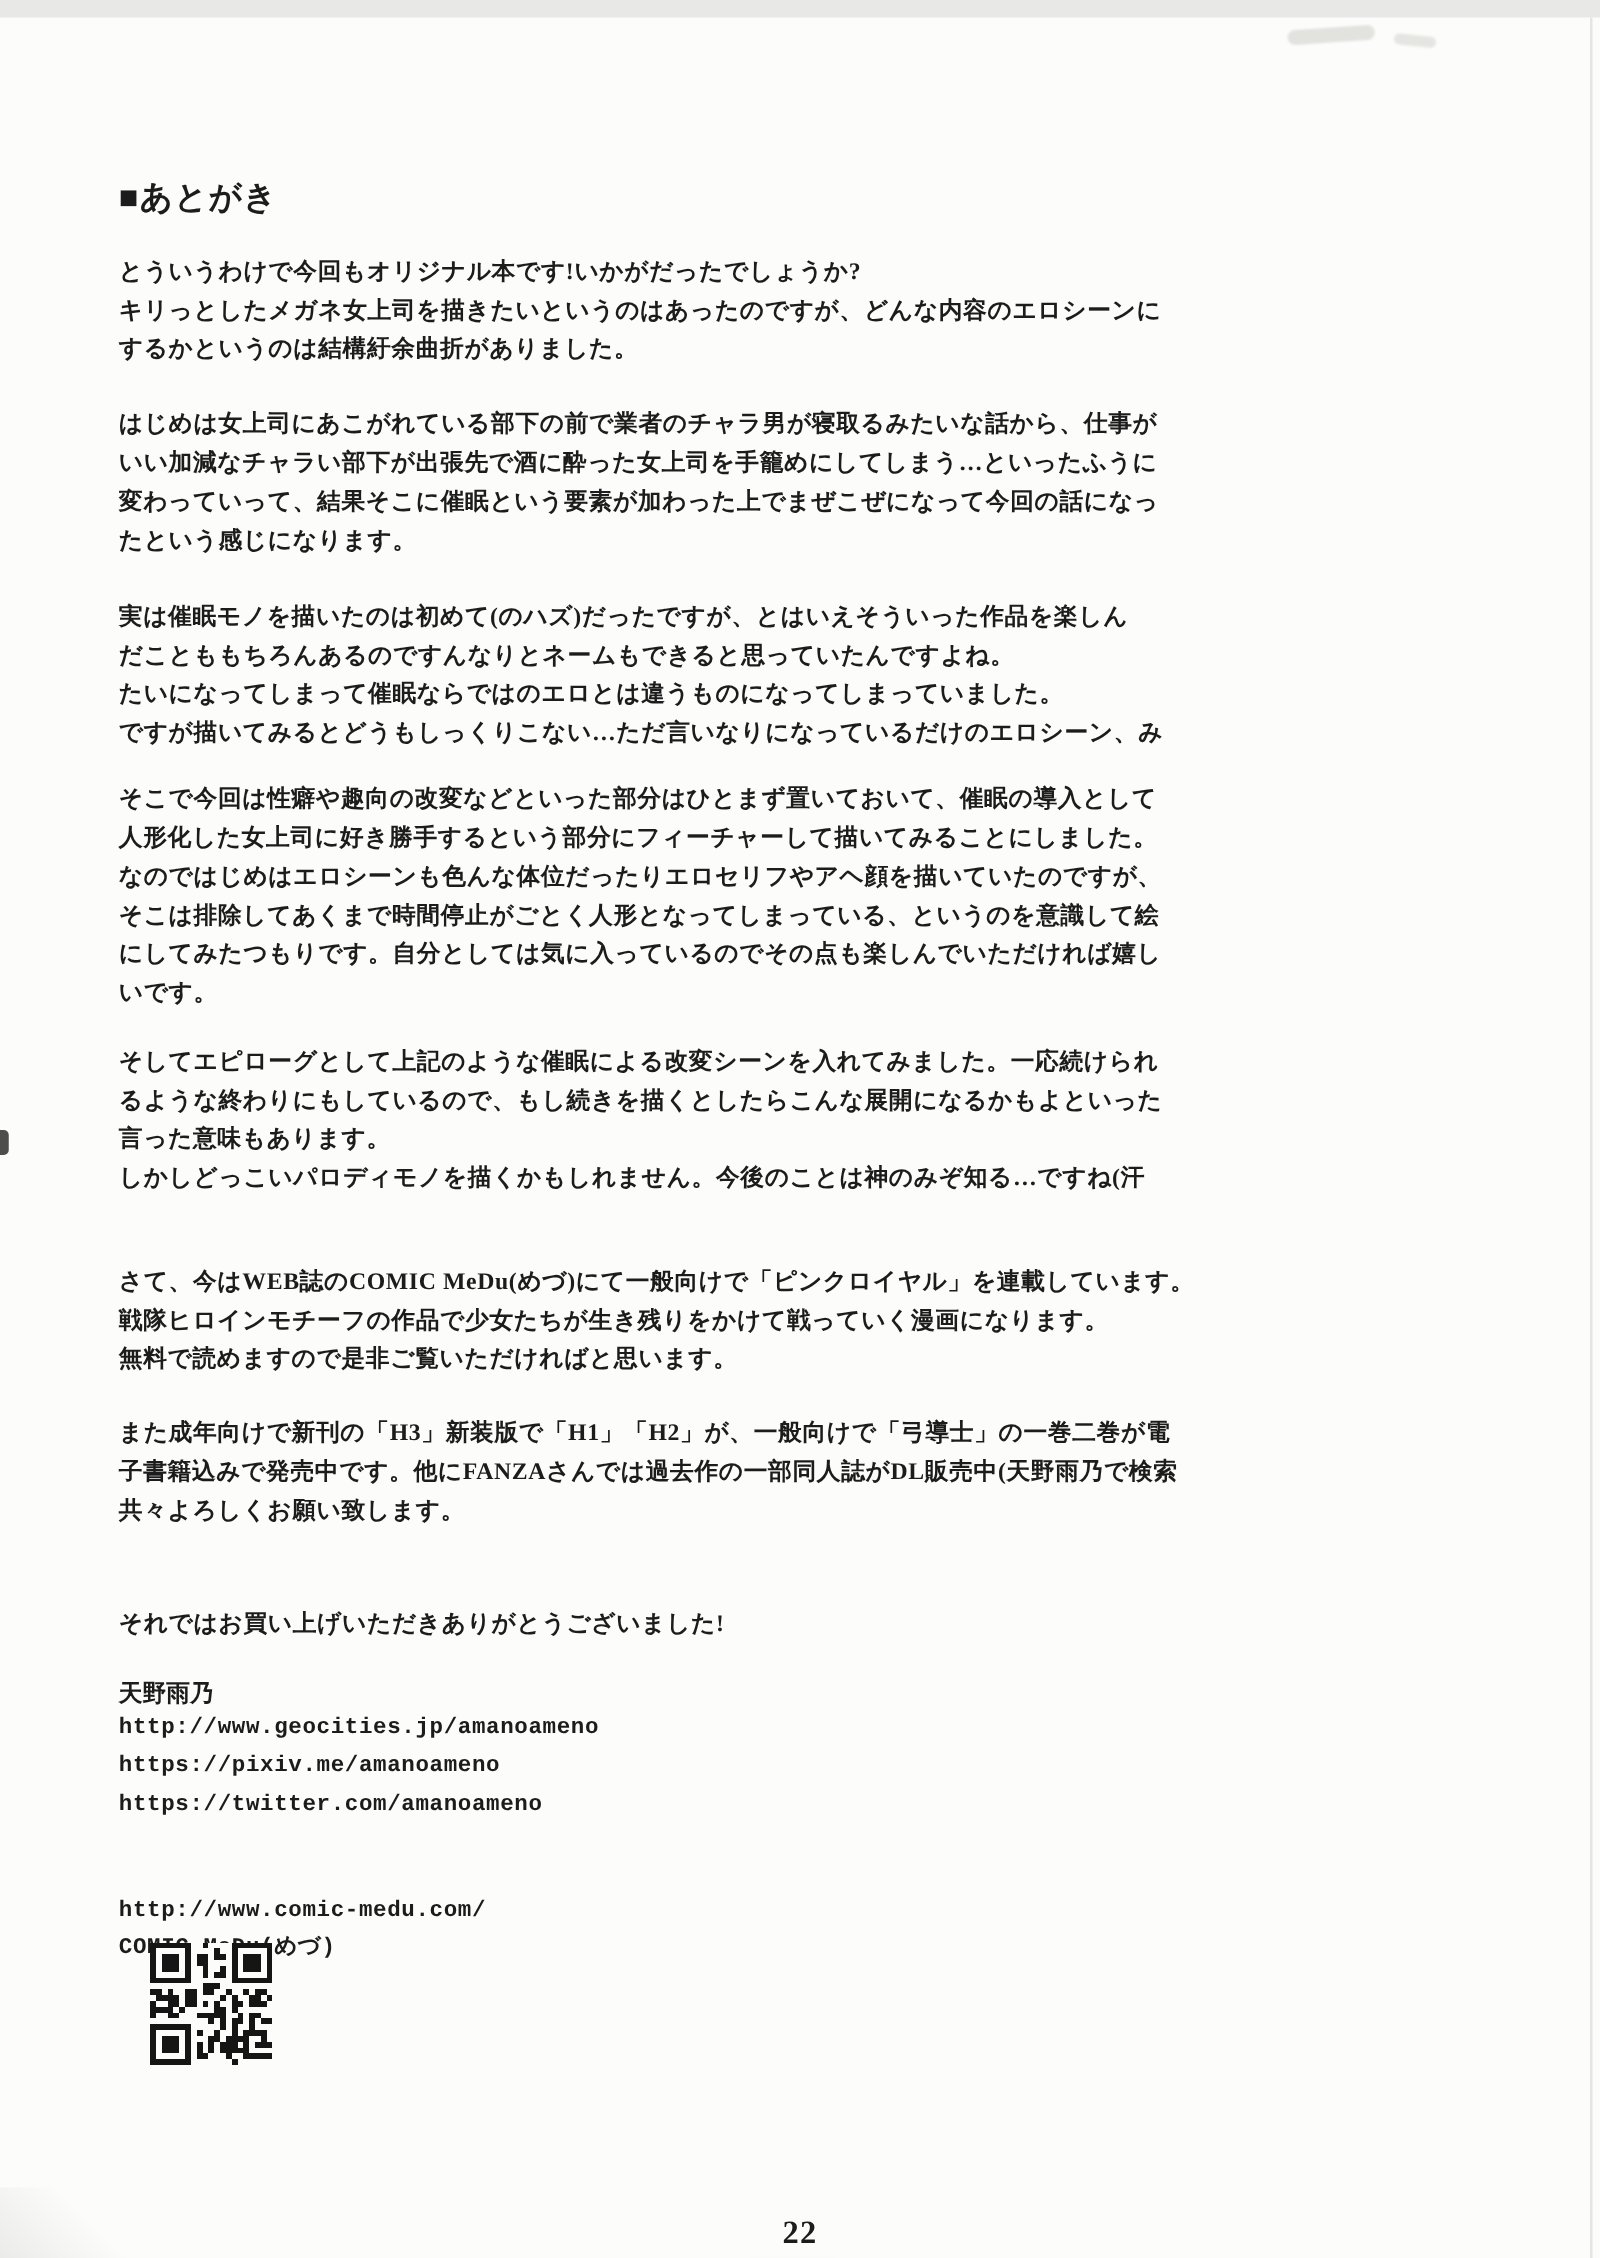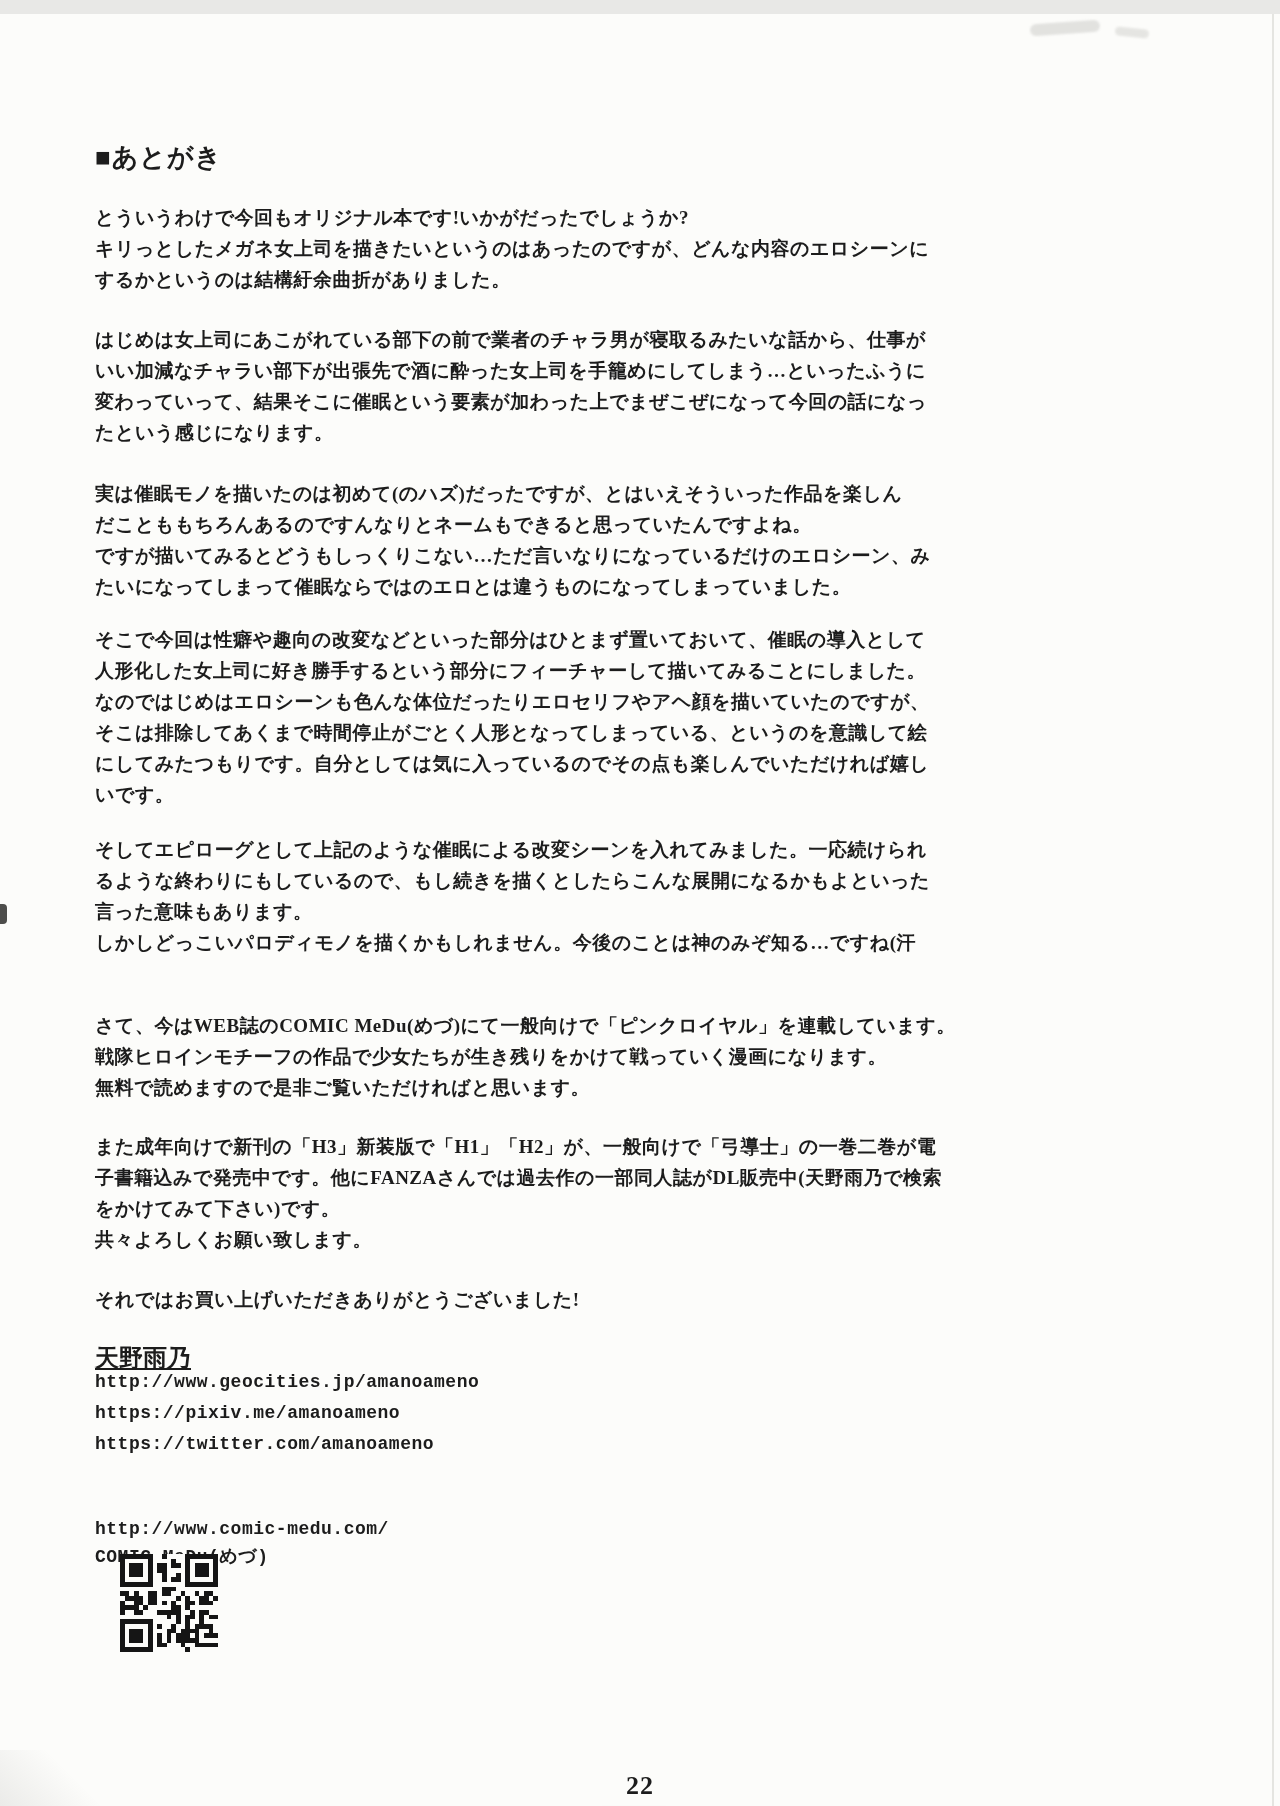--- a/index.html
+++ b/index.html
@@ -33,24 +33,23 @@
   .p1{top:188px;}
   .p2{top:310px;}
   .p3{top:464px;}
   .p4{top:610px;}
   .p5{top:820px;}
   .p6{top:996px;}
   .p7{top:1117px;}
   .p8{top:1270px;}
   .author-name{
     top:1328px;
-    font-size:24px;
+    font-size:19px;
     font-weight:600;
     white-space:nowrap;
-    text-decoration:underline;
   }
   .mono{
     font-family:"Liberation Mono","DejaVu Sans Mono",monospace;
     font-size:18px;
     font-weight:600;
     white-space:nowrap;
     letter-spacing:0.5px;
   }
   .url1{top:1358px;}
   .url2{top:1389px;}
@@ -118,22 +117,22 @@
   <div class="abs para p2">
     <div class="line">はじめは女上司にあこがれている部下の前で業者のチャラ男が寝取るみたいな話から、仕事が</div>
     <div class="line">いい加減なチャラい部下が出張先で酒に酔った女上司を手籠めにしてしまう…といったふうに</div>
     <div class="line">変わっていって、結果そこに催眠という要素が加わった上でまぜこぜになって今回の話になっ</div>
     <div class="line">たという感じになります。</div>
   </div>
 
   <div class="abs para p3">
     <div class="line">実は催眠モノを描いたのは初めて(のハズ)だったですが、とはいえそういった作品を楽しん</div>
     <div class="line">だことももちろんあるのですんなりとネームもできると思っていたんですよね。</div>
+    <div class="line">たいになってしまって催眠ならではのエロとは違うものになってしまっていました。</div>
     <div class="line">ですが描いてみるとどうもしっくりこない…ただ言いなりになっているだけのエロシーン、み</div>
-    <div class="line">たいになってしまって催眠ならではのエロとは違うものになってしまっていました。</div>
   </div>
 
   <div class="abs para p4">
     <div class="line">そこで今回は性癖や趣向の改変などといった部分はひとまず置いておいて、催眠の導入として</div>
     <div class="line">人形化した女上司に好き勝手するという部分にフィーチャーして描いてみることにしました。</div>
     <div class="line">なのではじめはエロシーンも色んな体位だったりエロセリフやアヘ顔を描いていたのですが、</div>
     <div class="line">そこは排除してあくまで時間停止がごとく人形となってしまっている、というのを意識して絵</div>
     <div class="line">にしてみたつもりです。自分としては気に入っているのでその点も楽しんでいただければ嬉し</div>
     <div class="line">いです。</div>
   </div>
@@ -147,21 +146,20 @@
 
   <div class="abs para p6">
     <div class="line">さて、今はWEB誌のCOMIC MeDu(めづ)にて一般向けで「ピンクロイヤル」を連載しています。</div>
     <div class="line">戦隊ヒロインモチーフの作品で少女たちが生き残りをかけて戦っていく漫画になります。</div>
     <div class="line">無料で読めますので是非ご覧いただければと思います。</div>
   </div>
 
   <div class="abs para p7">
     <div class="line">また成年向けで新刊の「H3」新装版で「H1」「H2」が、一般向けで「弓導士」の一巻二巻が電</div>
     <div class="line">子書籍込みで発売中です。他にFANZAさんでは過去作の一部同人誌がDL販売中(天野雨乃で検索</div>
-    <div class="line">をかけてみて下さい)です。</div>
     <div class="line">共々よろしくお願い致します。</div>
   </div>
 
   <div class="abs para p8">
     <div class="line">それではお買い上げいただきありがとうございました!</div>
   </div>
 
   <div class="abs author-name">天野雨乃</div>
   <div class="abs mono url1">http://www.geocities.jp/amanoameno</div>
   <div class="abs mono url2">https://pixiv.me/amanoameno</div>

